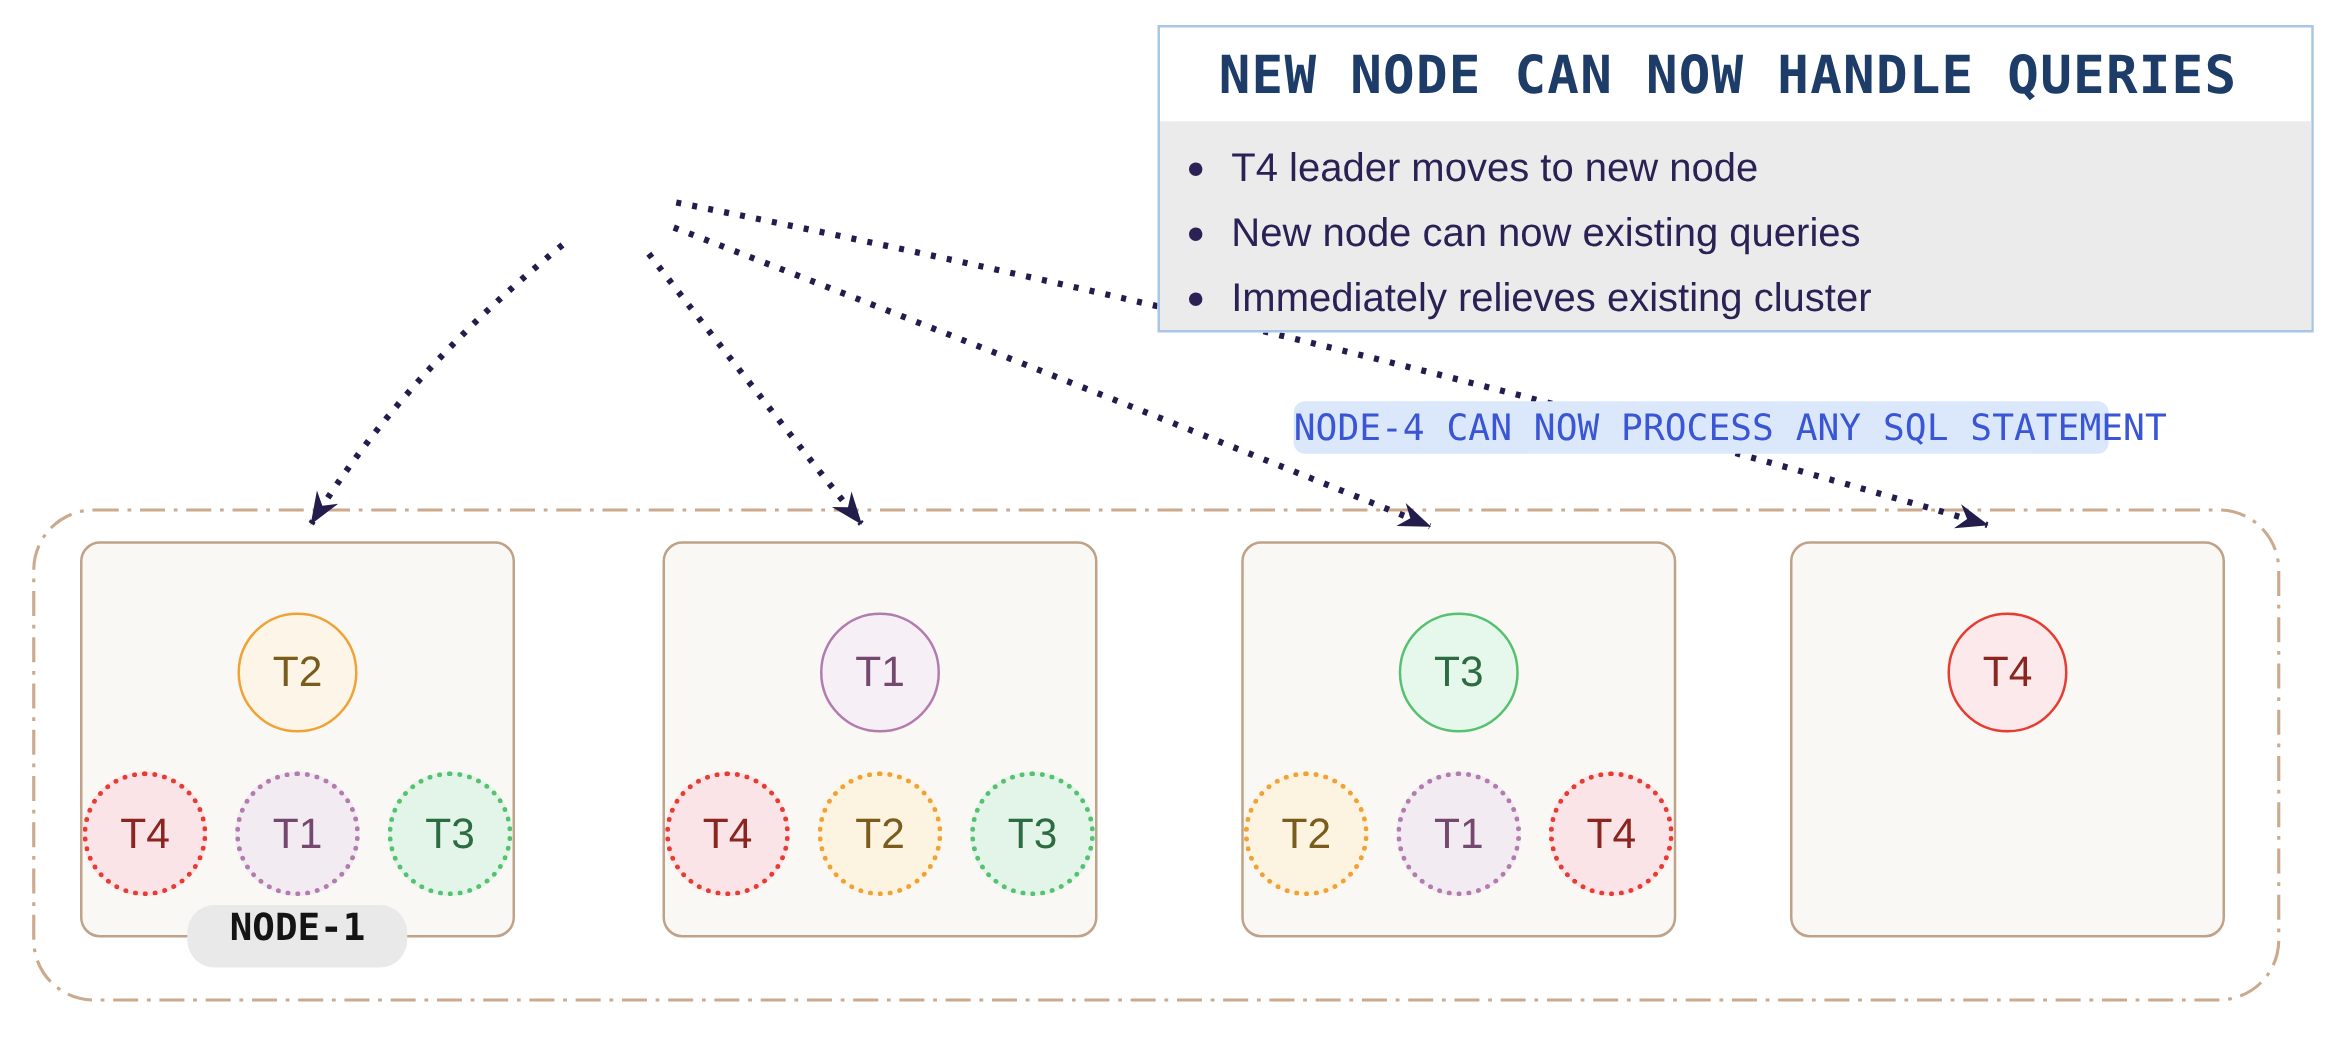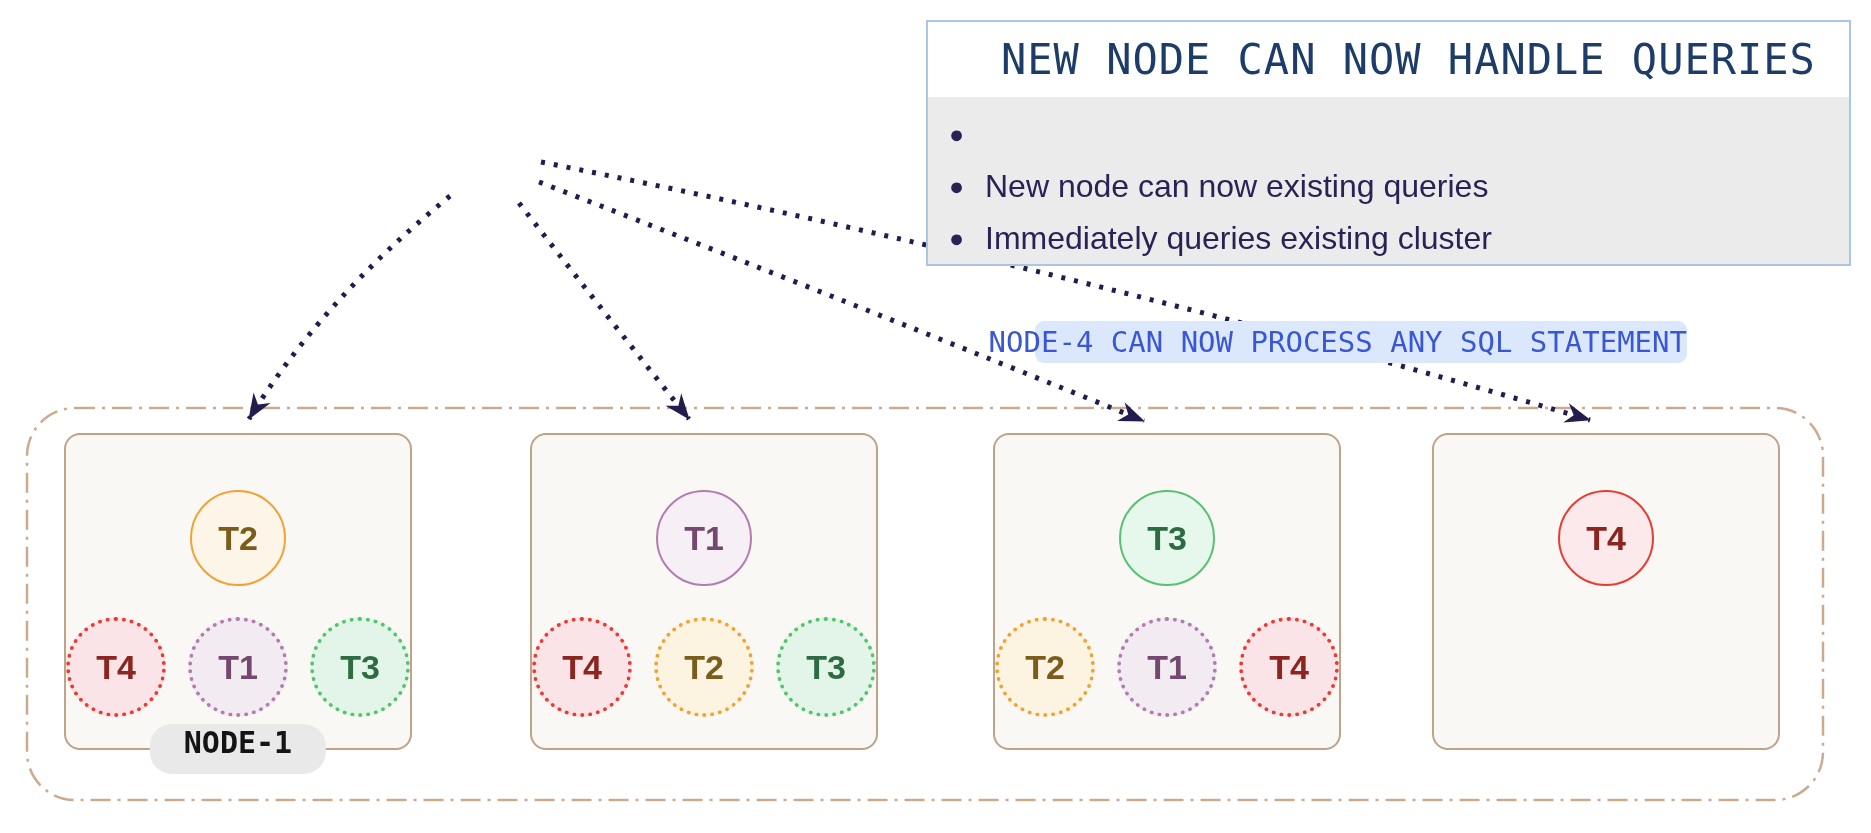--- a/index.html
+++ b/index.html
@@ -8,37 +8,37 @@
   svg.layer{position:absolute;left:0;top:0;z-index:1;}
 
   
   .app-circle{position:absolute;left:435px;top:102px;width:106px;height:106px;border-radius:50%;
     background:var(--app-fill,#f2bf70);display:flex;align-items:center;justify-content:center;z-index:2;}
   .app-circle span{font-family:"DejaVu Sans Mono",monospace;font-weight:bold;font-size:27px;color:#151515;letter-spacing:1px;}
 
   
   .callout{position:absolute;left:926px;top:20px;width:925px;z-index:2;background:#fff;
     border:2px solid var(--callout-border,#aac6e6);box-sizing:border-box;}
-  .callout-title{height:75px;line-height:75px;padding-left:73px;font-family:"DejaVu Sans Mono",monospace;
-    font-size:42px;font-weight:400;letter-spacing:1px;color:var(--callout-title,#1d3c68);white-space:nowrap;}
+  .callout-title{height:75px;line-height:75px;padding-left:47px;font-family:"DejaVu Sans Mono",monospace;
+    font-size:42px;font-weight:700;letter-spacing:1px;color:var(--callout-title,#1d3c68);white-space:nowrap;}
   .callout-body{background:var(--callout-body-bg,#ebebeb);padding:11px 0 0 0;height:156px;}
   .callout-body .row{height:52px;display:flex;align-items:center;}
   .bullet-dot{width:57px;text-align:center;font-size:25px;color:var(--bullet-text,#2b2155);flex:0 0 57px;}
   .bullet-text{font-size:32px;color:var(--bullet-text,#2b2155);}
 
   
   .note-pill{position:absolute;left:1035px;top:321px;width:652px;height:42px;z-index:2;
-    background:var(--note-bg,#dbe8fc);border-radius:9px;display:flex;align-items:center;justify-content:flex-end;}
+    background:var(--note-bg,#dbe8fc);border-radius:9px;display:flex;align-items:center;justify-content:flex-start;}
   .note-pill span{font-family:"DejaVu Sans Mono",monospace;font-size:29px;color:var(--note-text,#3a56d4);white-space:nowrap;}
 
   
   .card{position:absolute;top:433px;width:348px;height:317px;z-index:2;box-sizing:border-box;
     background:var(--card-bg,#faf8f4);border:2px solid var(--card-border,#bfa288);border-radius:16px;}
   .circle{border-radius:50%;display:flex;align-items:center;justify-content:center;box-sizing:border-box;}
-  .circle span{font-size:34px;font-weight:700;}
+  .circle span{font-size:34px;font-weight:400;}
   .leader{position:absolute;left:50%;transform:translateX(-50%);top:55px;width:96px;height:96px;border-style:solid;border-width:2.5px;}
   .replica-row{position:absolute;left:0;right:0;top:182px;display:flex;justify-content:center;gap:22px;}
   .replica{width:100px;height:100px;border-style:dotted;border-width:4px;}
 
   .c-orange.leader {background:var(--orange-fill,#fdf6e8);border-color:var(--orange-stroke,#f0a236);}
   .c-orange.replica{background:var(--orange-fill-dot,#fcf3e1);border-color:var(--orange-stroke,#f0a236);}
   .c-orange span{color:var(--orange-text,#7a5c1d);}
   .c-purple.leader {background:var(--purple-fill,#f6eff5);border-color:var(--purple-stroke,#b37cae);}
   .c-purple.replica{background:var(--purple-fill-dot,#f2ecf2);border-color:var(--purple-stroke,#b37cae);}
   .c-purple span{color:var(--purple-text,#74486f);}
@@ -70,28 +70,29 @@
     <path d="M539 182 Q 860 306 1144 421" fill="none" stroke="#221d4d" stroke-width="5" stroke-dasharray="4 9" marker-end="url(#arrow)"></path>
     <path d="M541 162 Q 1075 268 1590 420" fill="none" stroke="#221d4d" stroke-width="5" stroke-dasharray="4 9" marker-end="url(#arrow)"></path>
   </svg>
 
 
   <div class="callout">
     <div class="callout-title">NEW NODE CAN NOW HANDLE QUERIES</div>
     <div class="callout-body">
       <div class="row">
         <span class="bullet-dot">●</span>
+        <span class="bullet-text">T4 leader moves to new node</span>
       </div>
       <div class="row">
         <span class="bullet-dot">●</span>
         <span class="bullet-text">New node can now existing queries</span>
       </div>
       <div class="row">
         <span class="bullet-dot">●</span>
-        <span class="bullet-text">Immediately queries existing cluster</span>
+        <span class="bullet-text">Immediately relieves existing cluster</span>
       </div>
     </div>
   </div>
 
   <div class="note-pill">
     <span>NODE-4 CAN NOW PROCESS ANY SQL STATEMENT</span>
   </div>
 
   <div class="card" style="left:64px">
     <div class="circle leader c-orange">

